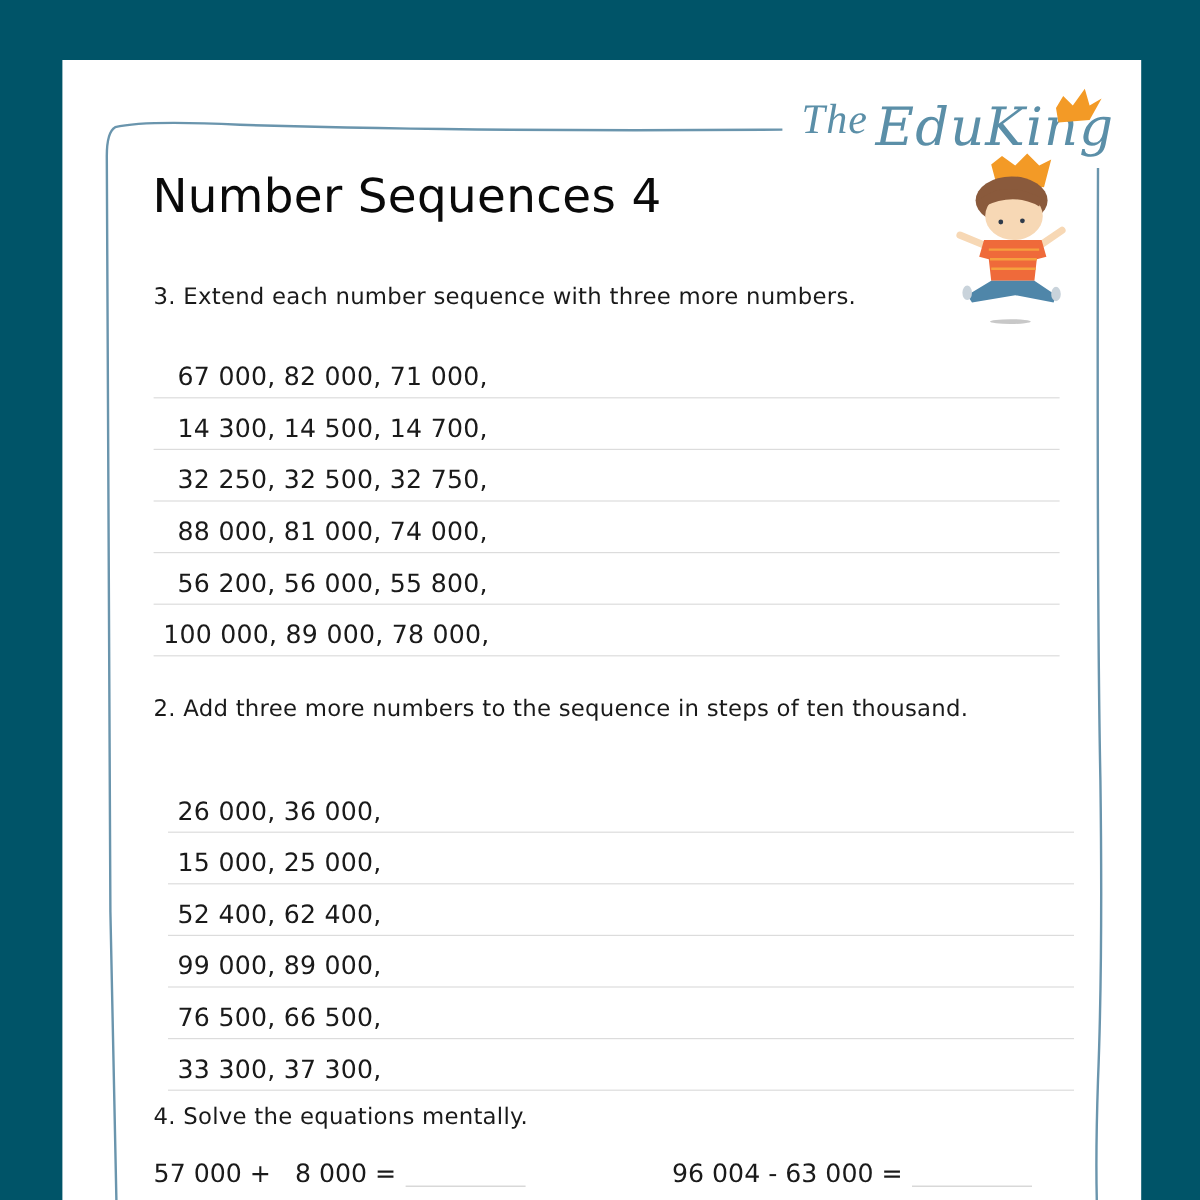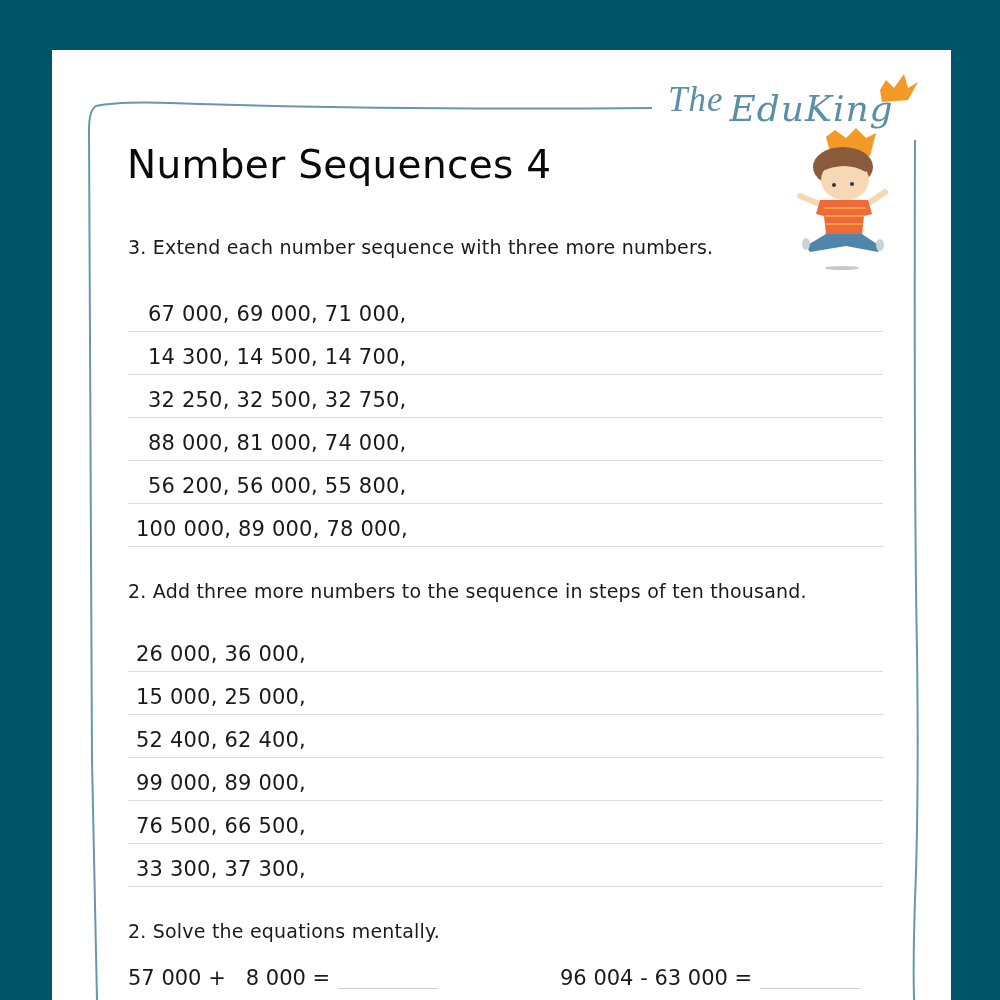--- a/index.html
+++ b/index.html
@@ -11,21 +11,21 @@
     .page {
       position: absolute; left: 52px; top: 50px; width: 899px; height: 960px;
       background: #ffffff;
     }
     .frame { position: absolute; left: 0; top: 0; width: 1000px; height: 1000px; pointer-events: none; }
     .logo {
       position: absolute; left: 668px; top: 80px; height: 50px;
       color: #5b8fa8; white-space: nowrap;
     }
     .logo .the { font-family: "Liberation Serif", serif; font-size: 35px; font-style: italic; vertical-align: 10px; margin-right: 6px; letter-spacing: 1px; }
-    .logo .brand { font-family: "DejaVu Serif", serif; font-size: 36px; font-style: italic; letter-spacing: 1px; }
+    .logo .brand { font-family: "DejaVu Serif", serif; font-size: 44px; font-style: italic; letter-spacing: 1px; }
     .mascot { position: absolute; left: 790px; top: 70px; width: 140px; height: 210px; }
     .title {
       position: absolute; left: 127px; top: 142px;
       font-size: 39px; font-weight: normal; margin: 0; letter-spacing: 0.3px; color: #0a0a0a;
     }
     .question { position: absolute; left: 128px; font-size: 19px; color: #1a1a1a; letter-spacing: 0.2px; }
     .rows { position: absolute; left: 128px; width: 755px; }
     .row {
       height: 43px; border-bottom: 1.5px solid #dcdcdc; box-sizing: border-box;
       font-size: 21px; line-height: 28px; padding-top: 11px; color: #1a1a1a; letter-spacing: 0.2px;
@@ -72,35 +72,35 @@
   <ellipse cx="806" cy="244" rx="4" ry="6" fill="#c9d3db"></ellipse>
   <ellipse cx="880" cy="245" rx="4" ry="6" fill="#c9d3db"></ellipse>
 
   <ellipse cx="842" cy="268" rx="17" ry="2" fill="#c8c8c8"></ellipse>
 </svg>
 
 <h1 class="title">Number Sequences 4</h1>
 
 <div class="question" style="top:236px;">3. Extend each number sequence with three more numbers.</div>
 <div class="rows" style="top:289px;">
-  <div class="row"><span style="padding-left:20px">67 000, 69 000, 71 000,</span></div>
+  <div class="row"><span style="padding-left:20px">67 000, 82 000, 71 000,</span></div>
   <div class="row"><span style="padding-left:20px">14 300, 14 500, 14 700,</span></div>
   <div class="row"><span style="padding-left:20px">32 250, 32 500, 32 750,</span></div>
   <div class="row"><span style="padding-left:20px">88 000, 81 000, 74 000,</span></div>
   <div class="row"><span style="padding-left:20px">56 200, 56 000, 55 800,</span></div>
   <div class="row"><span style="padding-left:8px">100 000, 89 000, 78 000,</span></div>
 </div>
 
 <div class="question" style="top:580px;">2. Add three more numbers to the sequence in steps of ten thousand.</div>
-<div class="rows" style="top:629px;">
+<div class="rows" style="top:651px;margin-left:12px;">
   <div class="row"><span>26 000, 36 000,</span></div>
   <div class="row"><span>15 000, 25 000,</span></div>
   <div class="row"><span>52 400, 62 400,</span></div>
   <div class="row"><span>99 000, 89 000,</span></div>
   <div class="row"><span>76 500, 66 500,</span></div>
   <div class="row"><span>33 300, 37 300,</span></div>
 </div>
 
-<div class="question" style="top:920px;">2. Solve the equations mentally.</div>
+<div class="question" style="top:920px;">4. Solve the equations mentally.</div>
 <div class="eqrow">
   <div class="eq" style="left:0;"><span>57 000 +   8 000 =</span><span class="blank"></span></div>
   <div class="eq" style="left:432px;"><span>96 004 - 63 000 =</span><span class="blank"></span></div>
 </div>
 
 </body></html>

